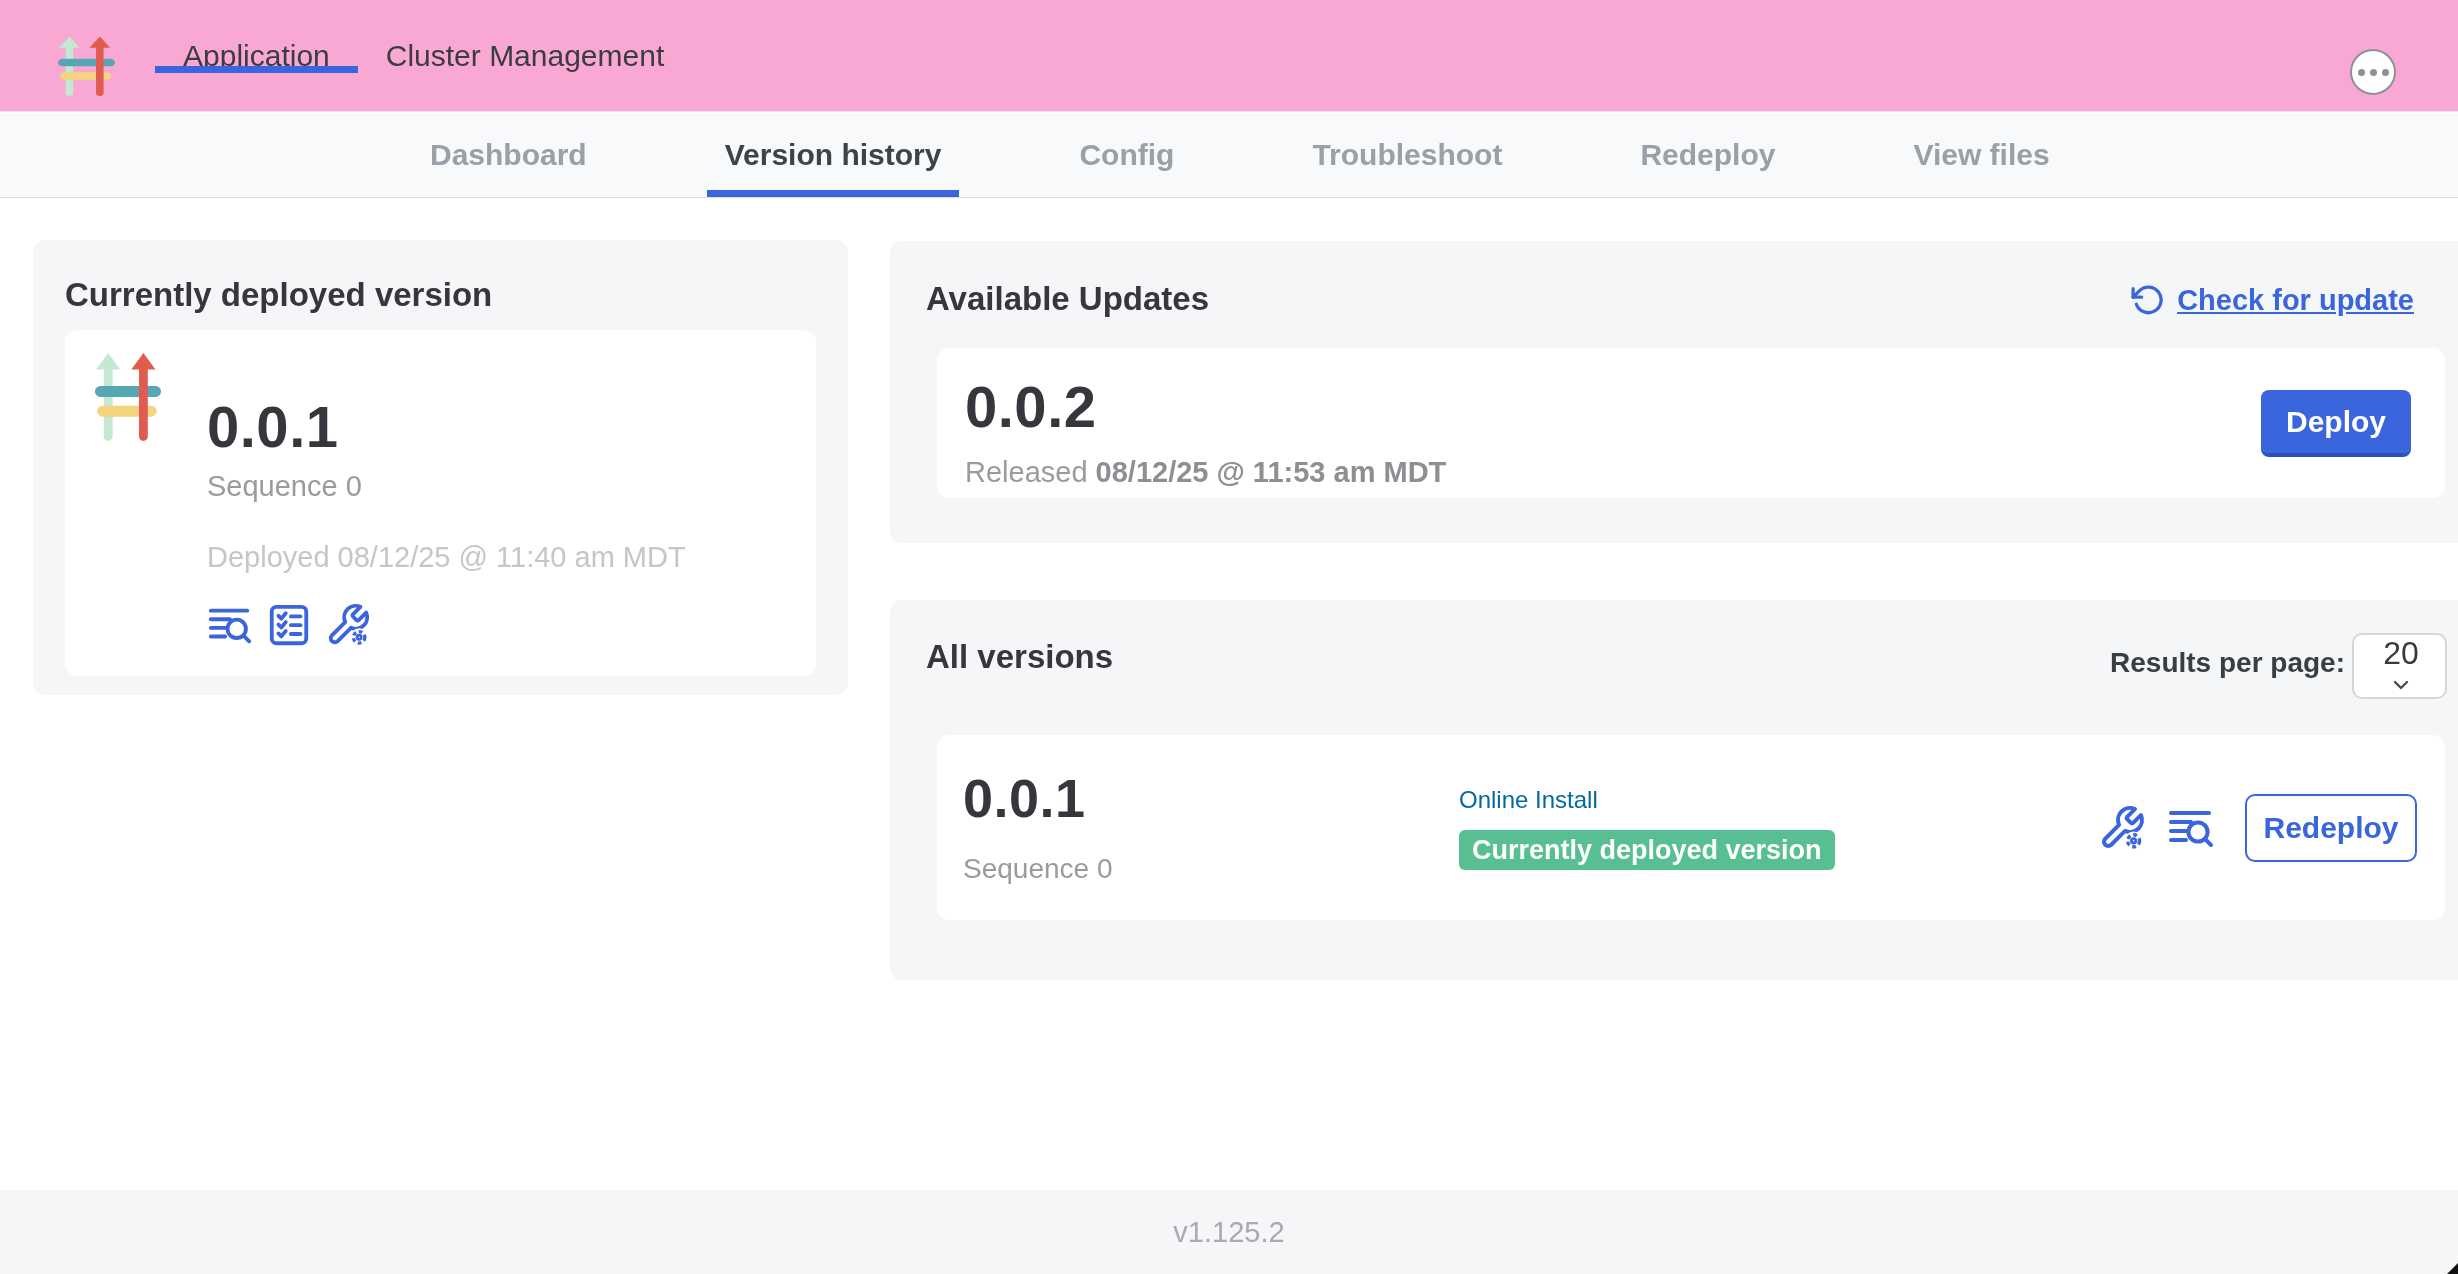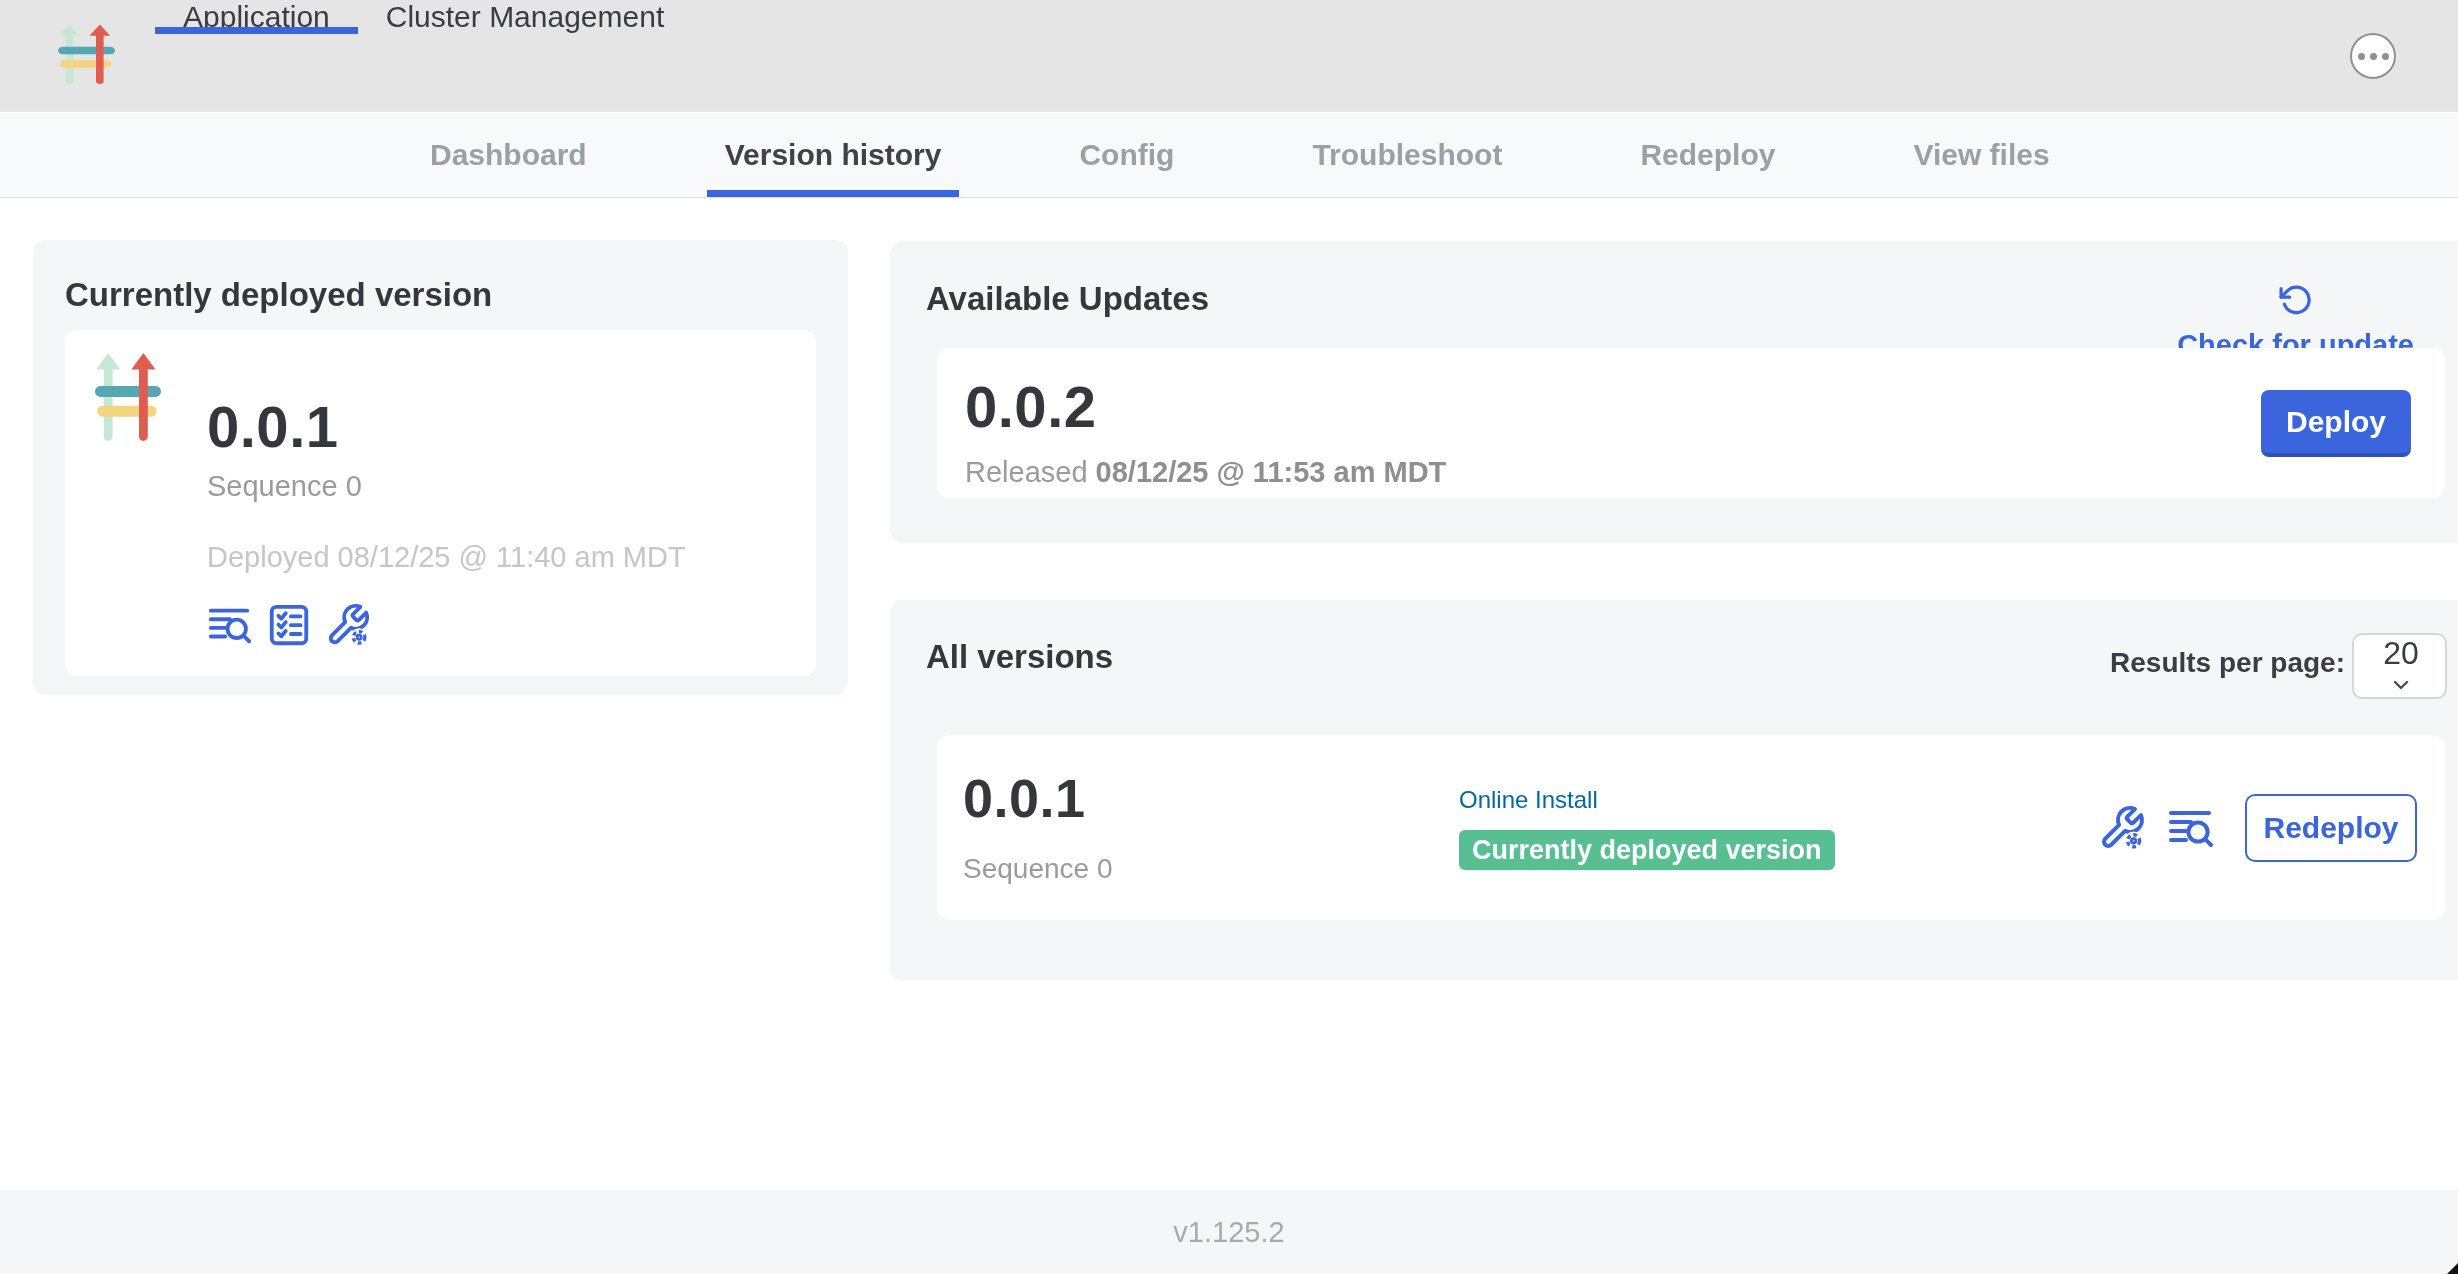--- a/index.html
+++ b/index.html
@@ -1,22 +1,22 @@
 <!DOCTYPE html>
 <html><head>
 <meta charset="utf-8">
 <style>
   * { margin:0; padding:0; box-sizing:border-box; }
   html,body { background:#fff; }
   body { font-family:"Liberation Sans", sans-serif; color:#36373c; }
   #screen { position:relative; width:2458px; height:1274px; background:#fff; overflow:hidden; }
 
   
-  .header { position:absolute; top:0; left:0; width:2458px; height:112px; background:#e5e5e5;
-            border-bottom:1px solid #e9eaec; display:flex; align-items:flex-start; }
+  .header { position:absolute; top:0; left:0; width:2458px; height:112px; background:#f9a8d4;
+            border-bottom:1px solid #e9eaec; display:flex; align-items:center; }
   .logo-wrap { width:57px; height:64px; margin:23px 0 0 58px; flex:none; }
   .header-tabs { display:flex; margin-left:40px; }
   .htab { position:relative; display:flex; align-items:center; padding:0 28px; font-size:30px;
           color:#3b3c42; font-weight:500; cursor:pointer; white-space:nowrap; }
   .htab.active::after { content:""; position:absolute; left:0; right:0; bottom:0; height:7px; background:#3b65dd; }
   .header-spacer { flex:1; }
   .ellipsis-btn { width:46px; height:46px; margin:33px 62px 0 0; border:2.5px solid #8f9095; border-radius:50%;
                   display:flex; align-items:center; justify-content:center; gap:5px; background:#fff; cursor:pointer; flex:none; }
   .ellipsis-btn i { width:7px; height:7px; border-radius:50%; background:#8f9095; display:block; }
 
@@ -44,21 +44,21 @@
   .deployed-at { font-size:29px; color:#c5c5ca; margin-top:38px; }
   .action-icons { display:flex; gap:13px; margin-top:28px; color:#3b65dd; }
   .action-icons .aicon { width:46px; height:46px; cursor:pointer; color:#3b65dd; }
   .aicon svg { width:100%; height:100%; display:block; }
 
   
   .right-card { left:890px; width:1602px; }
   #updates-card { top:241px; height:302px; }
   #updates-card .card-title { padding:39px 0 0 36px; }
   .check-link { position:absolute; top:42px; right:78px; display:flex; align-items:center; gap:12px;
-                color:#3b65dd; font-size:29px; font-weight:600; cursor:pointer;flex-direction:column; }
+                color:#3b65dd; font-size:29px; font-weight:600; cursor:pointer; }
   .check-link .link-text { text-decoration:underline; }
   .refresh-ic { width:34px; height:34px; }
   #updates-inner { left:47px; right:47px; top:107px; height:150px; padding:30px 0 0 28px; }
   .released-line { font-size:29px; color:#9a9a9f; margin-top:20px; }
   .released-line b { color:#8e8e93; font-weight:700; }
   .deploy-btn { position:absolute; top:42px; right:34px; width:150px; height:67px; background:#3b65dd;
                 border:none; border-bottom:4px solid #2c52ba; border-radius:8px; color:#fff;
                 font-size:30px; font-weight:700; font-family:inherit; cursor:pointer; }
 
   #allversions-card { top:600px; height:380px; }

